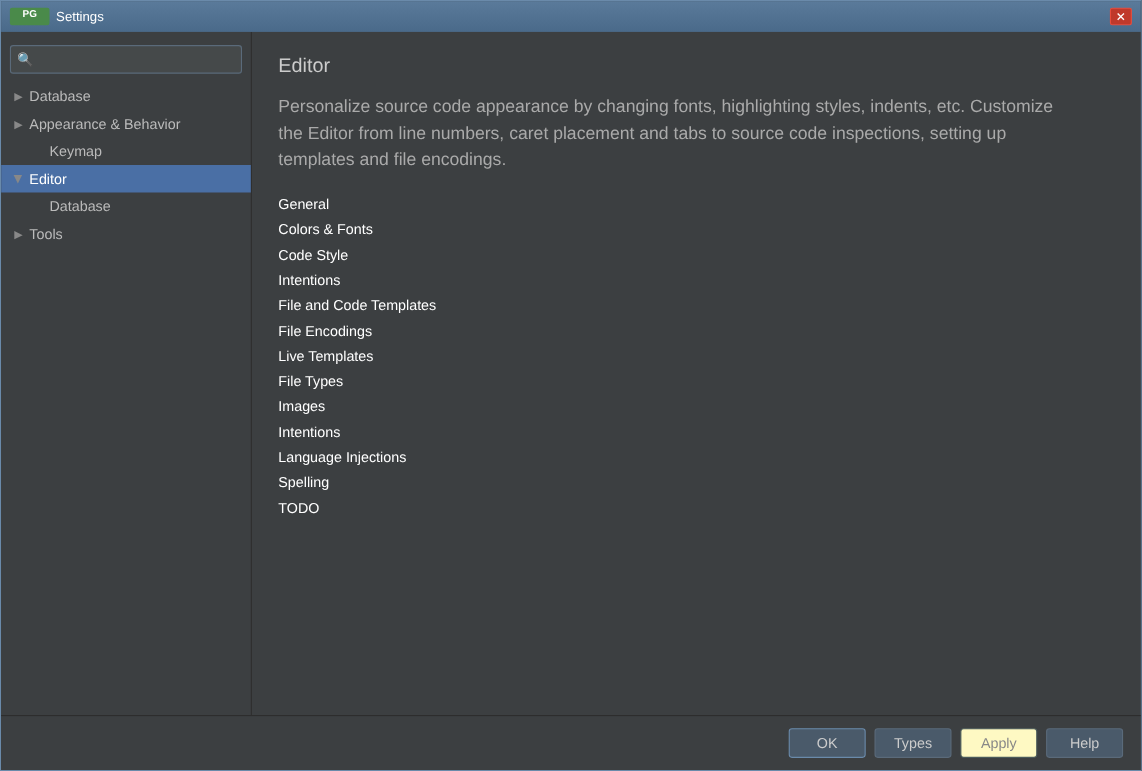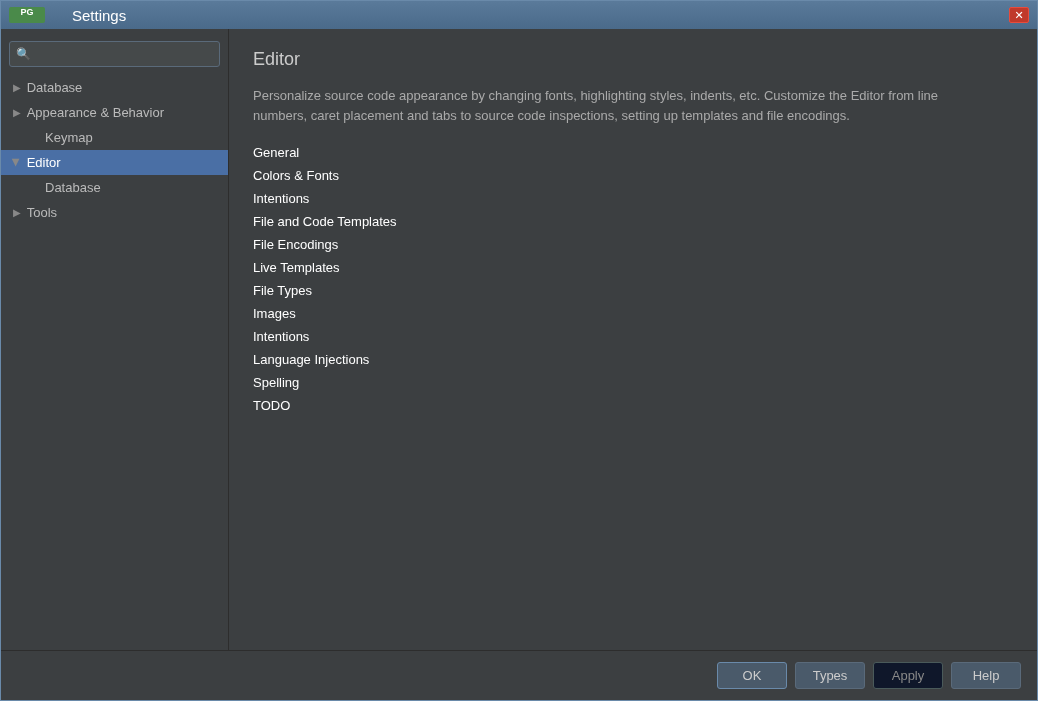--- a/index.html
+++ b/index.html
@@ -37,23 +37,22 @@
       background: #4a8a4a;
       border-radius: 2px;
       display: flex;
       justify-content: center;
       font-size: 10px;
       font-weight: bold;
       color: white;
     }
     .title-bar-text {
       color: #ffffff;
-      font-size: 15px;
+      font-size: 12px;
       flex: 1;
-      margin-left: 21px;
     }
     .title-bar-close {
       width: 20px;
       height: 16px;
       background: #c0392b;
       border-radius: 2px;
       display: flex;
       align-items: center;
       justify-content: center;
       color: white;
@@ -129,21 +128,21 @@
       overflow-y: auto;
     }
     .main-title {
       font-size: 18px;
       color: #cccccc;
       margin-bottom: 16px;
       font-weight: normal;
     }
     .main-description {
       color: #aaaaaa;
-      font-size: 13px;
+      font-size: 16px;
       line-height: 1.5;
       margin-bottom: 20px;
       max-width: 720px;
     }
     .sub-links {
       display: flex;
       flex-direction: column;
       gap: 8px;
     }
     .sub-link {
@@ -173,21 +172,21 @@
       cursor: pointer;
       min-width: 70px;
       text-align: center;
     }
     .btn-ok {
       background: #4a5a6a;
       border-color: #6a8aaa;
     }
     .btn-apply {
       color: #888;
-      background: #0f172a;
+      background: #fef9c3;
       border-color: #4a5a5a;
     }
   </style>
 </head>
 <body>
 
 <div class="window">
 
   <div class="title-bar">
     <div class="title-bar-icon">
@@ -229,20 +228,21 @@
         <span>Tools</span>
       </div>
     </div>
 
     <div class="main-content">
       <div class="main-title">Editor</div>
       <div class="main-description">Personalize source code appearance by changing fonts, highlighting styles, indents, etc. Customize the Editor from line numbers, caret placement and tabs to source code inspections, setting up templates and file encodings.</div>
       <div class="sub-links">
         <a class="sub-link">General</a>
         <a class="sub-link">Colors &amp; Fonts</a>
+        <a class="sub-link">Code Style</a>
         <a class="sub-link">Intentions</a>
         <a class="sub-link">File and Code Templates</a>
         <a class="sub-link">File Encodings</a>
         <a class="sub-link">Live Templates</a>
         <a class="sub-link">File Types</a>
         <a class="sub-link">Images</a>
         <a class="sub-link">Intentions</a>
         <a class="sub-link">Language Injections</a>
         <a class="sub-link">Spelling</a>
         <a class="sub-link">TODO</a>

